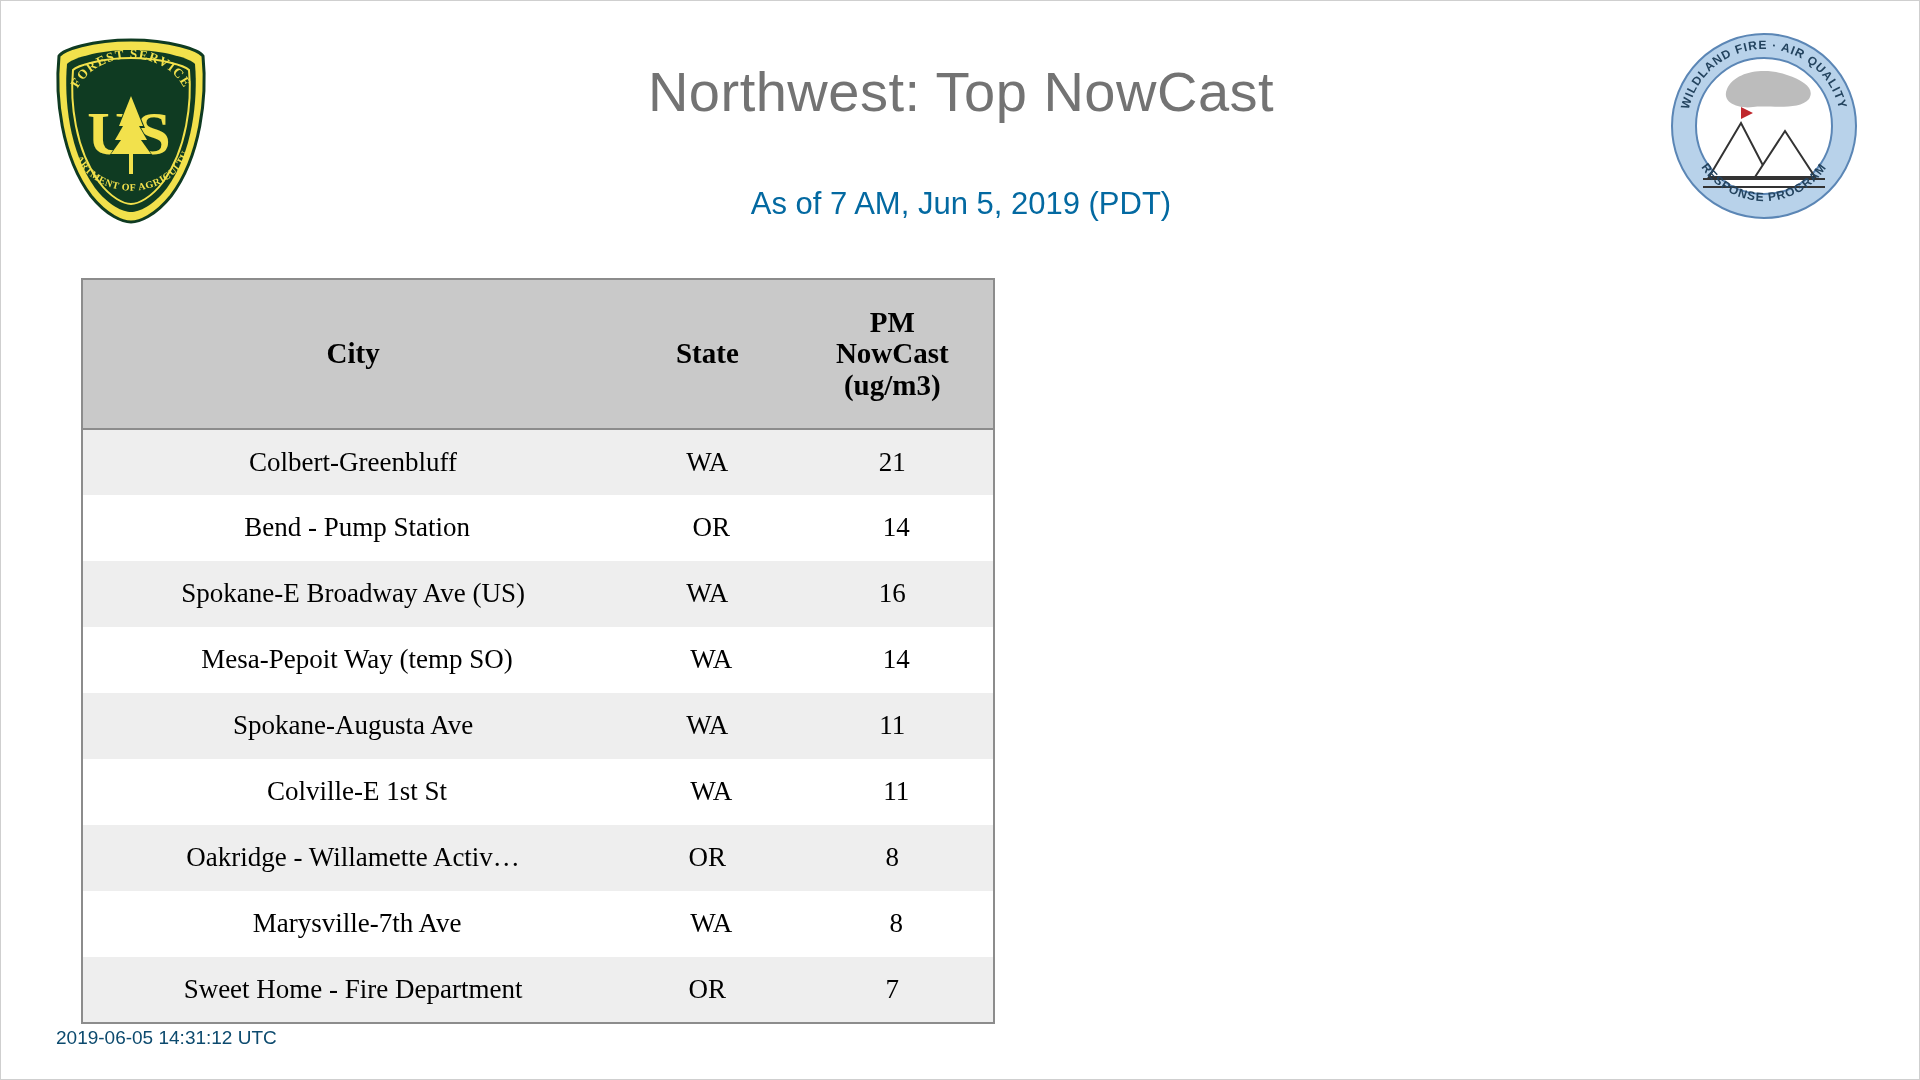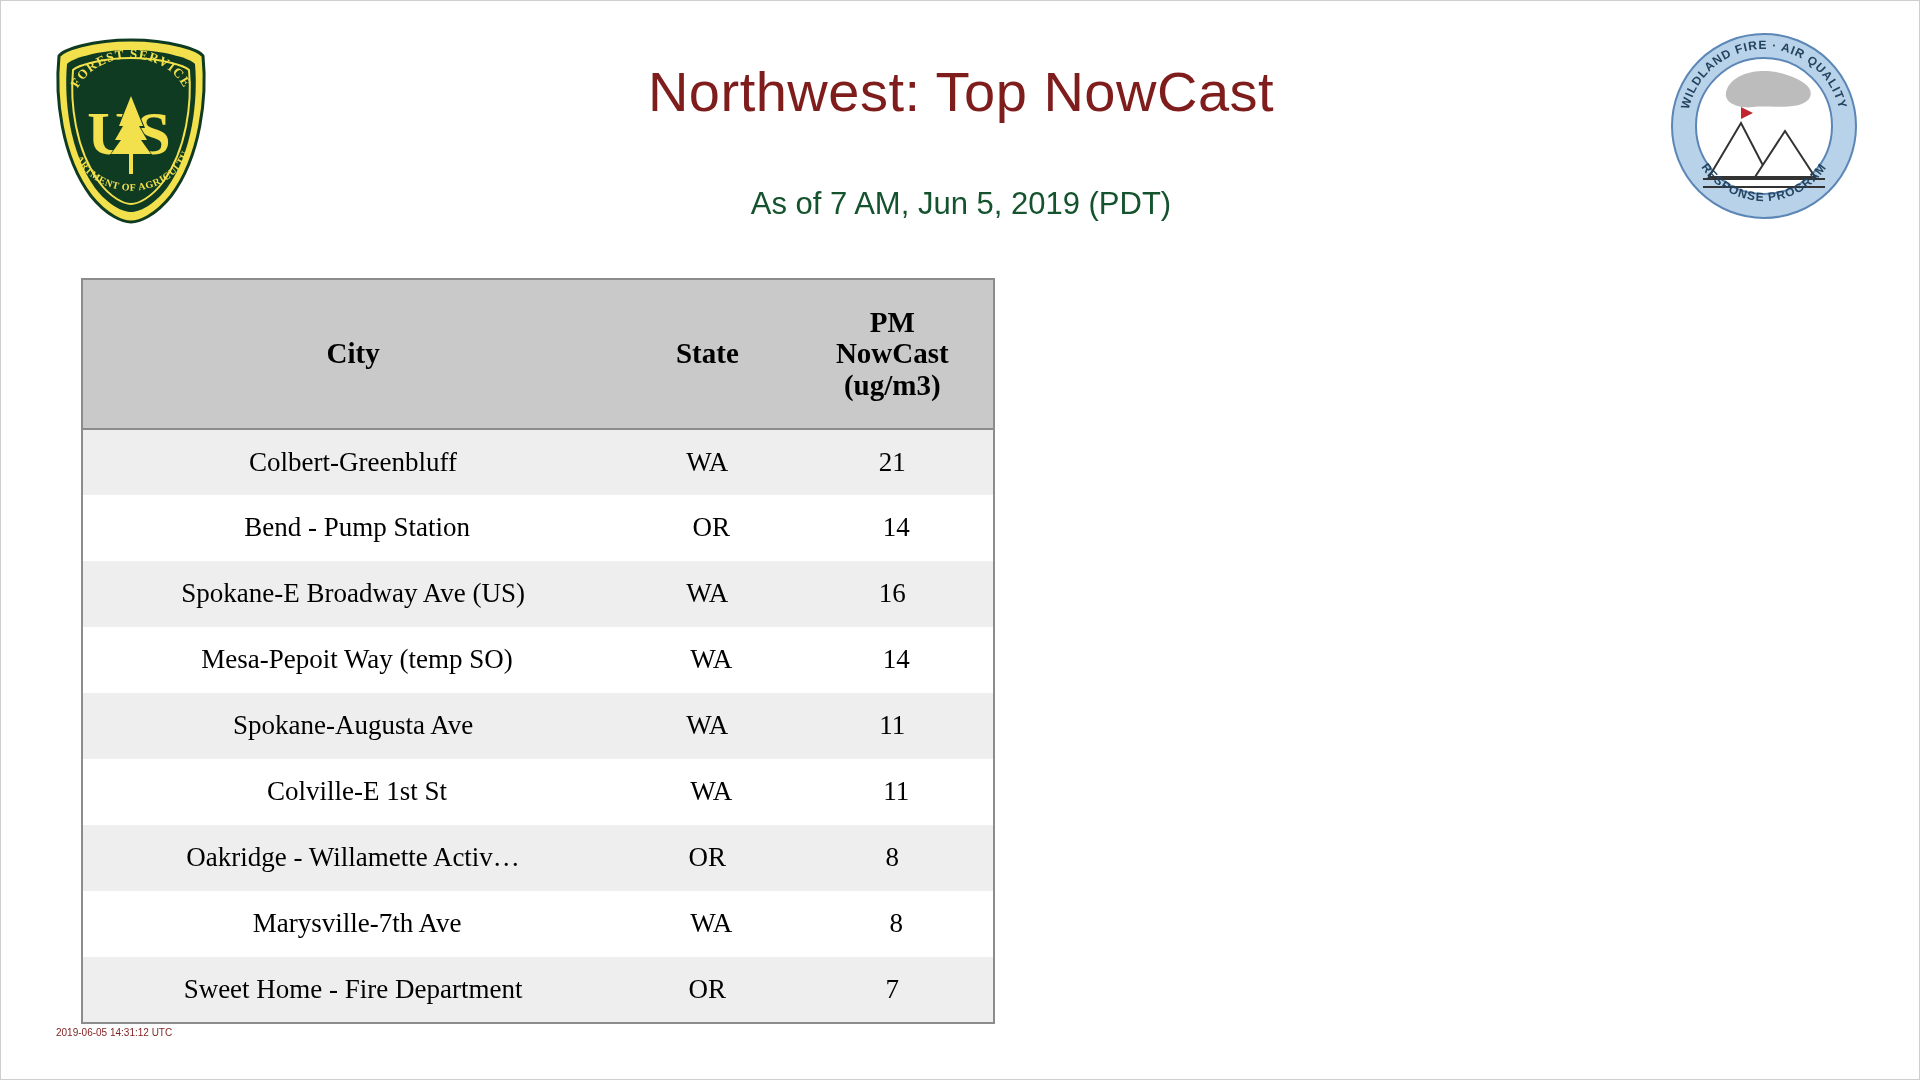--- a/index.html
+++ b/index.html
@@ -27,33 +27,33 @@
   
   .title {
     position: absolute;
     left: 0;
     top: 58px;
     width: 1920px;
     text-align: center;
     font-family: "Liberation Sans", sans-serif;
     font-size: 56px;
     font-weight: 400;
-    color: #7f1d1d;
+    color: #737373;
     letter-spacing: 0.5px;
   }
   .subtitle {
     position: absolute;
     left: 0;
     top: 185px;
     width: 1920px;
     text-align: center;
     font-family: "Liberation Sans", sans-serif;
     font-size: 31px;
     font-weight: 400;
-    color: #14532d;
+    color: #0369a1;
   }
 
   
   .fs-logo {
     position: absolute;
     left: 50px;
     top: 35px;
     width: 160px;
     height: 190px;
   }
@@ -112,22 +112,22 @@
   }
   table.nowcast tbody tr.odd td { background: #eeeeee; }
   table.nowcast tbody tr.even td { background: #ffffff; padding-left: 14px; }
 
   
   .timestamp {
     position: absolute;
     left: 55px;
     top: 1026px;
     font-family: "Liberation Sans", sans-serif;
-    font-size: 10px;
-    color: #7f1d1d;
+    font-size: 19px;
+    color: #0c4a6e;
   }
 </style>
 </head>
 <body>
 
 <div class="page">
 
   <div class="fs-logo">
     <svg viewBox="0 0 160 190" width="160" height="190" xmlns="http://www.w3.org/2000/svg">
       <path d="M80 4 C 120 4 148 14 152 20 C 156 60 150 120 120 160 C 104 180 88 186 80 186 C 72 186 56 180 40 160 C 10 120 4 60 8 20 C 12 14 40 4 80 4 Z" fill="#f2e14c" stroke="#0f3b22" stroke-width="3"></path>

